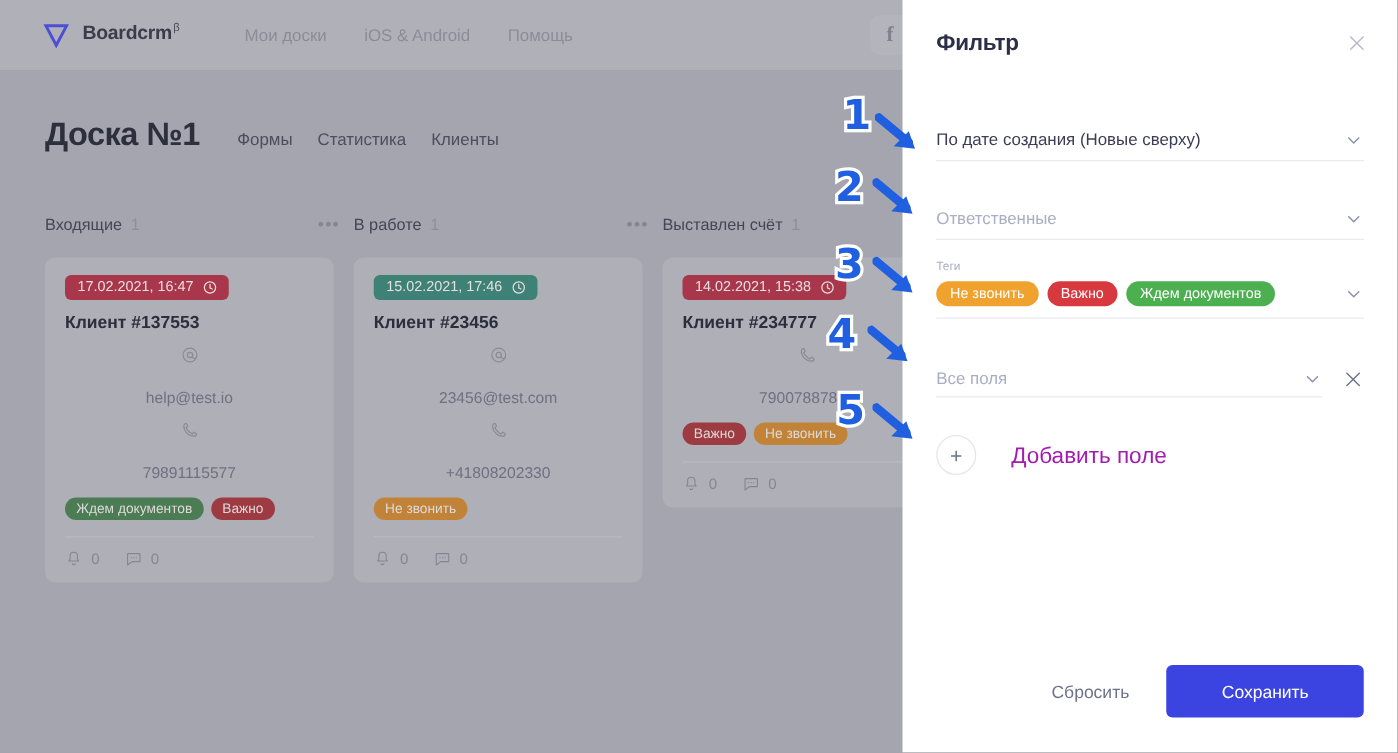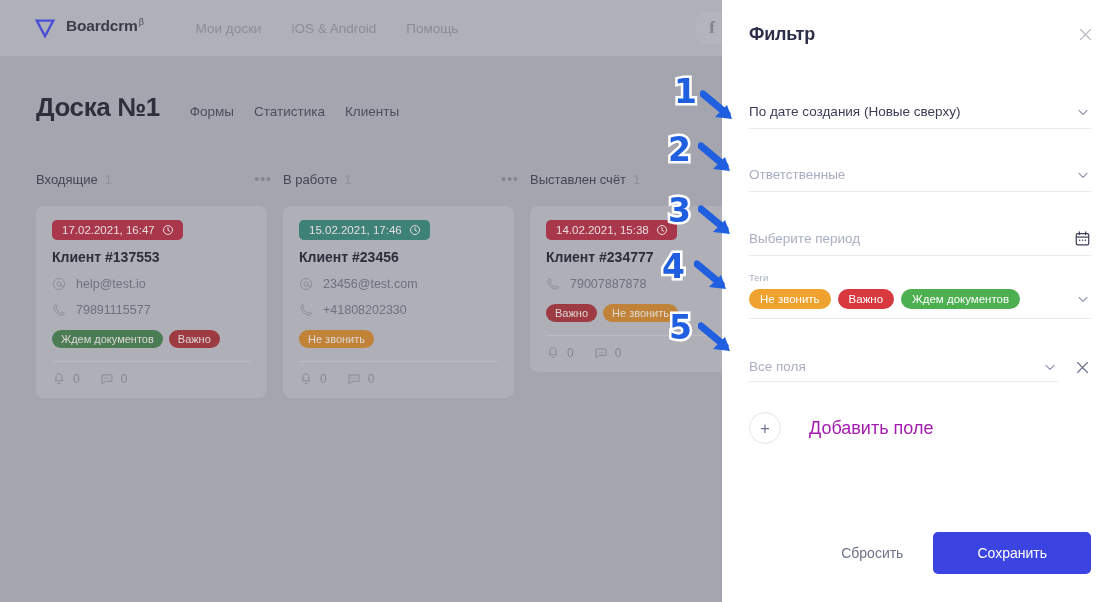--- a/index.html
+++ b/index.html
@@ -59,21 +59,21 @@
   }
   .chip-date {
     display: inline-flex; align-items: center; gap: 7px;
     border-radius: 5px; padding: 4px 9px 4px 10px;
     font-size: 11.5px; color: #e6dede; white-space: nowrap;
   }
   .chip-date.red { background: #a9374b; }
   .chip-date.green { background: #3e8177; }
   .clock { width: 12px; height: 12px; }
   .card-title { margin-top: 9px; font-size: 14px; font-weight: bold; color: #2d2e3c; }
-  .card-row { margin-top: 12px; display: flex; align-items: center; gap: 10px; }
+  .card-row { margin-top: 12px; display: flex; align-items: center; gap: 20px; flex-direction: column; }
   .card-row .ic { width: 14px; height: 14px; color: #8a8b97; flex: none; }
   .card-row .txt { font-size: 12.5px; color: #6f7080; }
   .card-tags { margin-top: 13px; display: flex; gap: 6px; flex-wrap: wrap; }
   .tag {
     border-radius: 10px; padding: 3px 9px; font-size: 11px; white-space: nowrap;
     color: #ddd9d9;
   }
   .tag.green { background: #4b7c53; }
   .tag.red { background: #9e3b42; }
   .tag.orange { background: #c08338; }
@@ -380,33 +380,20 @@
 
       <div class="field field-2">
         <span class="field-ph">Ответственные</span>
         <span class="caret">
           <svg viewBox="0 0 24 24">
               <path d="M6 9.5 L12 15.5 L18 9.5" fill="none" stroke="currentColor" stroke-width="1.8" stroke-linecap="round" stroke-linejoin="round"></path>
             </svg>
         </span>
       </div>
 
-      <div class="field field-3">
-        <span class="field-ph">Выберите период</span>
-        <span class="cal-icon">
-          <svg viewBox="0 0 24 24">
-            <rect x="3.2" y="5" width="17.6" height="16" rx="2" fill="none" stroke="currentColor" stroke-width="1.7"></rect>
-            <path d="M3.2 10 H20.8" stroke="currentColor" stroke-width="1.7"></path>
-            <path d="M7.5 2.6 V6.4 M16.5 2.6 V6.4" stroke="currentColor" stroke-width="1.7" stroke-linecap="round"></path>
-            <circle cx="8" cy="14.5" r="1.1" fill="currentColor"></circle>
-            <circle cx="12" cy="14.5" r="1.1" fill="currentColor"></circle>
-            <circle cx="16" cy="14.5" r="1.1" fill="currentColor"></circle>
-          </svg>
-        </span>
-      </div>
 
       <div class="tags-field">
         <div class="tags-label">Теги</div>
         <div class="tags-row">
           <span class="ftag orange">Не звонить</span>
           <span class="ftag red">Важно</span>
           <span class="ftag green">Ждем документов</span>
           <span class="caret">
             <svg viewBox="0 0 24 24">
                 <path d="M6 9.5 L12 15.5 L18 9.5" fill="none" stroke="currentColor" stroke-width="1.8" stroke-linecap="round" stroke-linejoin="round"></path>

